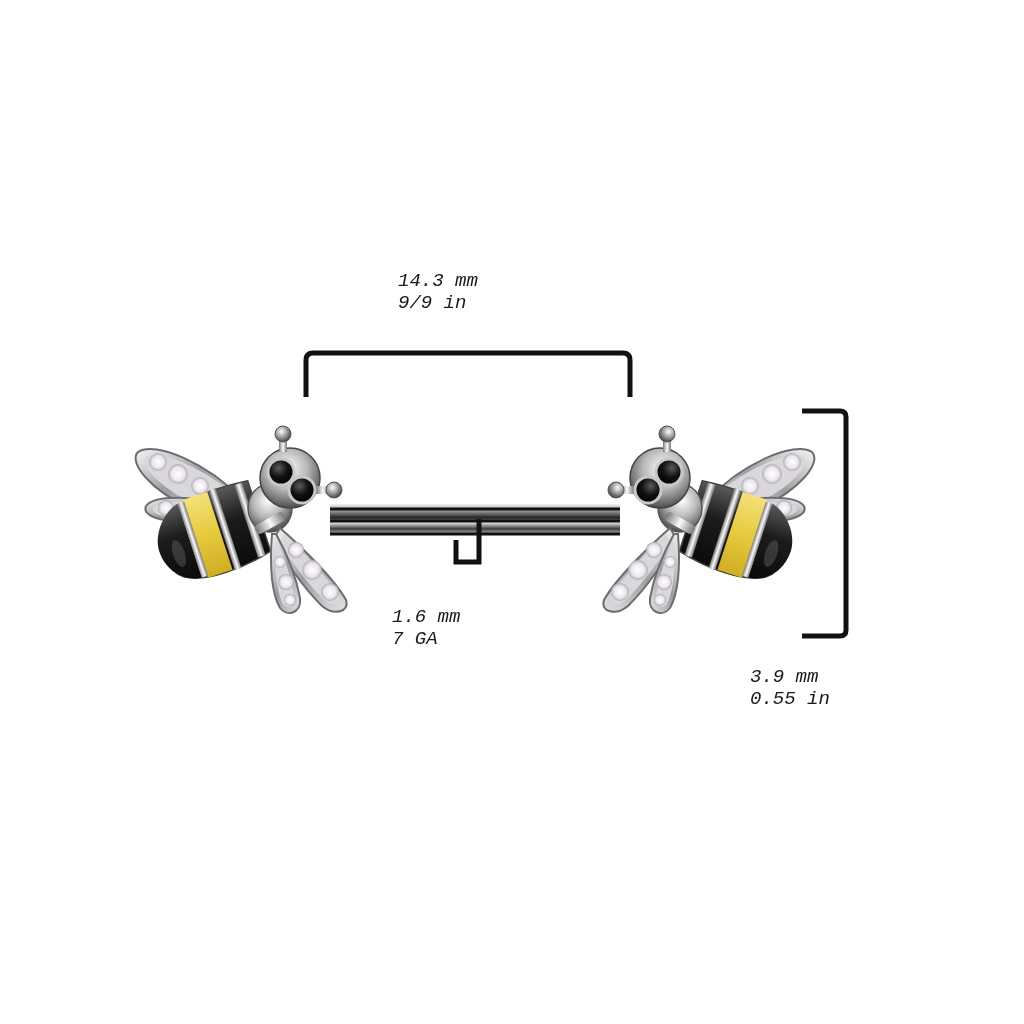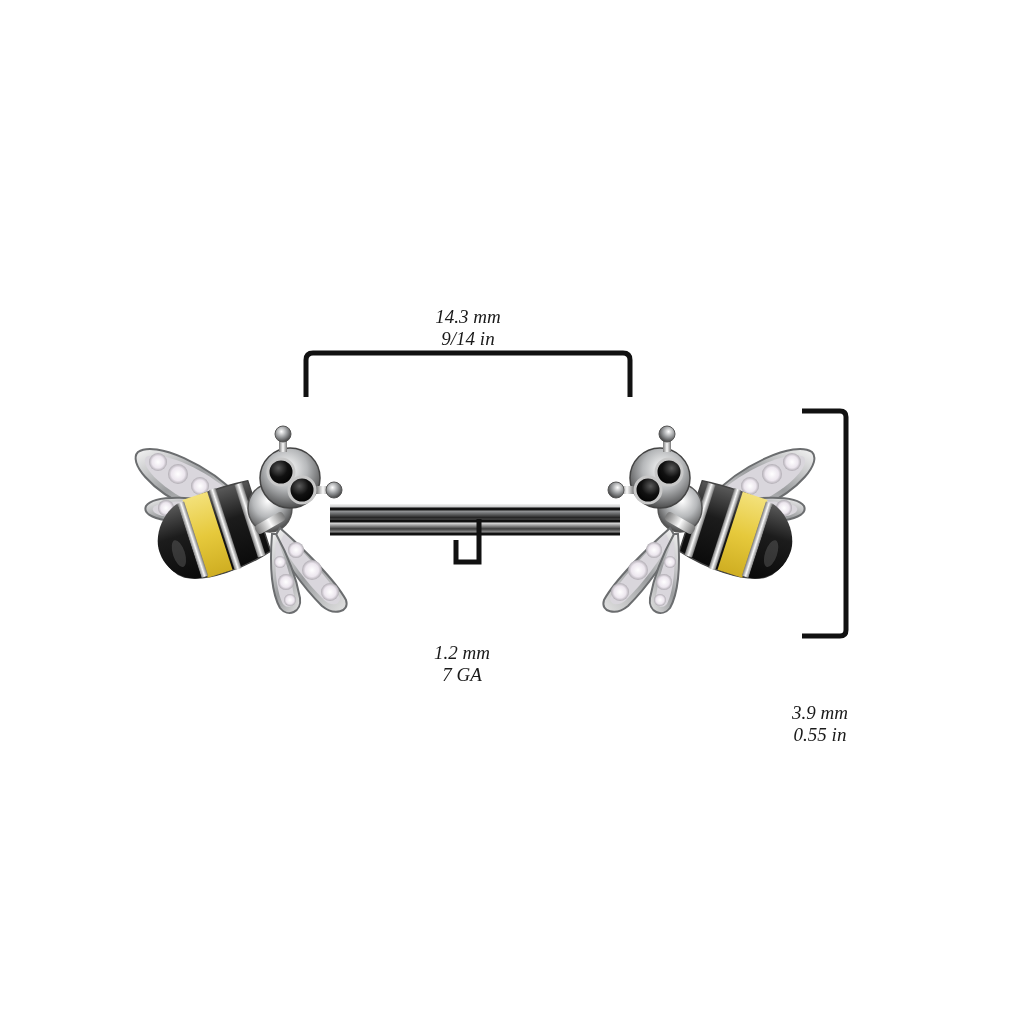--- a/index.html
+++ b/index.html
@@ -1,19 +1,19 @@
 <!DOCTYPE html>
 <html><head>
 <meta charset="utf-8">
 <style>
   html, body { margin:0; padding:0; background:#ffffff; }
   body { width:1024px; height:1024px; position:relative; overflow:hidden;
          font-family:"DejaVu Sans", sans-serif; }
-  .label { position:absolute; text-align:center; font-style:italic; color:#1a1a1a;
-           font-size:19px; line-height:22px; font-family:Liberation Serif, serif;margin-top:36px; }
+  .label { position:absolute; font-style:italic; color:#1a1a1a;
+           font-size:19px; line-height:22px; font-family:Liberation Mono, monospace; }
   .label span { display:block; }
   svg { position:absolute; left:0; top:0; }
 </style>
 </head>
 <body>
 
 <svg width="1024" height="1024" viewBox="0 0 1024 1024">
   <defs>
     <linearGradient id="barGrad" x1="0" y1="0" x2="0" y2="1">
       <stop offset="0" stop-color="#f4f4f4"></stop>
@@ -137,24 +137,24 @@
 
   <path d="M 306,397 L 306,360 Q 306,353 313,353 L 623,353 Q 630,353 630,360 L 630,397" fill="none" stroke="#111" stroke-width="5" stroke-linecap="butt"></path>
 
   <path d="M 456,540 L 456,562 L 479,562 L 479,519" fill="none" stroke="#111" stroke-width="5"></path>
 
   <path d="M 802,411 L 840,411 Q 846,411 846,417 L 846,630 Q 846,636 840,636 L 802,636" fill="none" stroke="#111" stroke-width="5"></path>
 </svg>
 
 <div class="label" style="left:398px; top:270px; width:140px;">
   <span>14.3 mm</span>
-  <span>9/14 in</span>
+  <span>9/9 in</span>
 </div>
 
 <div class="label" style="left:392px; top:606px; width:140px;">
-  <span>1.2 mm</span>
+  <span>1.6 mm</span>
   <span>7 GA</span>
 </div>
 
 <div class="label" style="left:750px; top:666px; width:140px;">
   <span>3.9 mm</span>
   <span>0.55 in</span>
 </div>
 
 </body></html>

